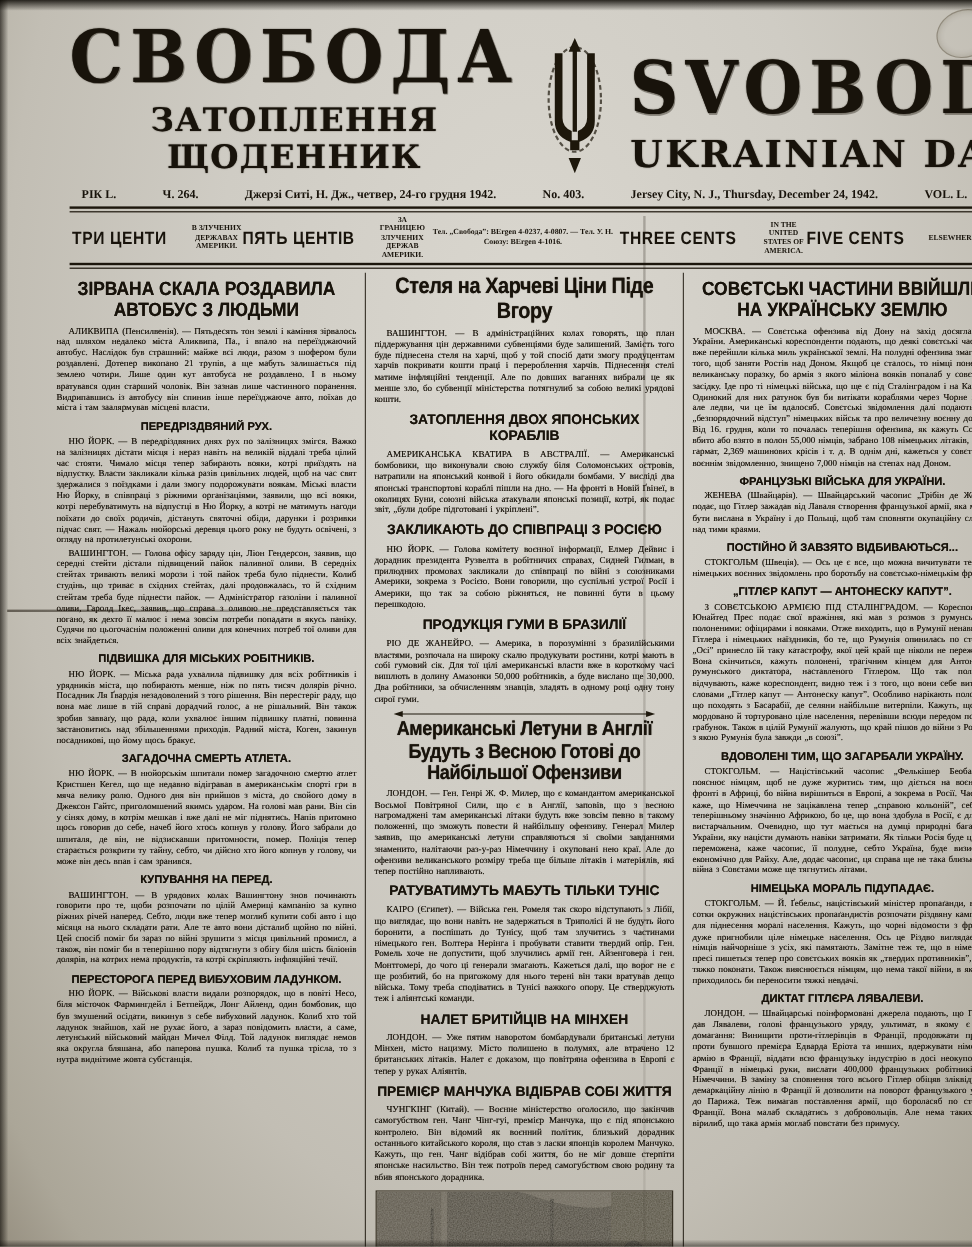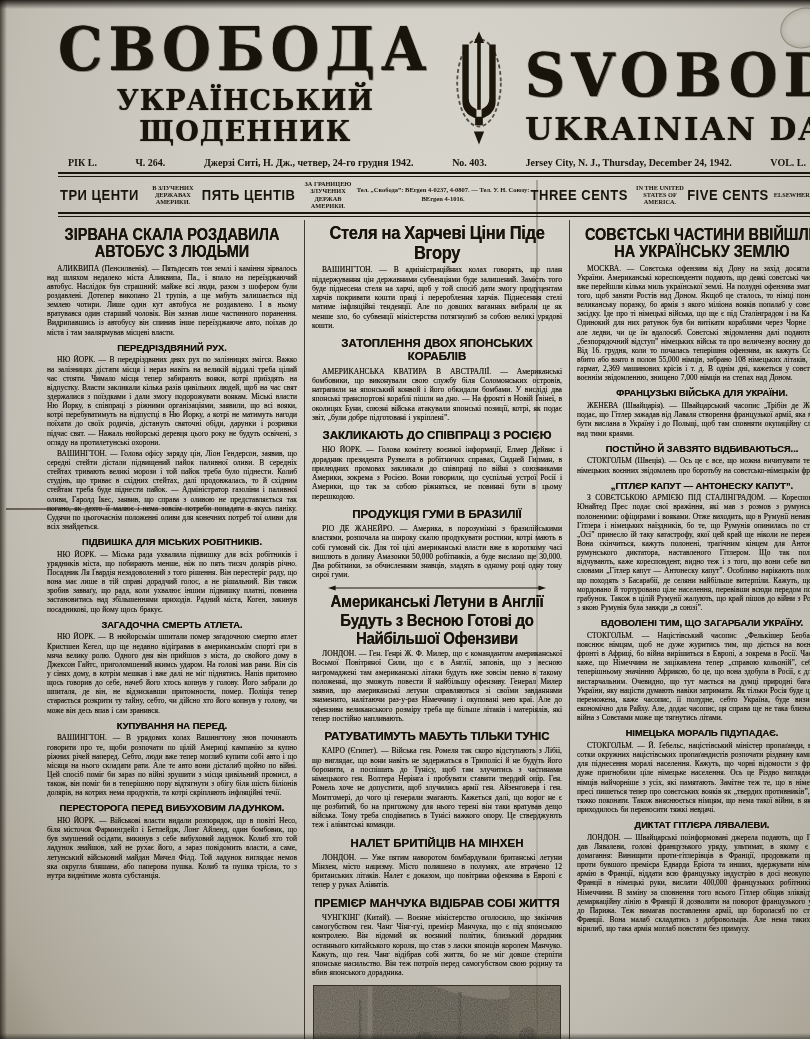--- a/index.html
+++ b/index.html
@@ -41,21 +41,21 @@
   .date-row { display:flex; justify-content:space-between; align-items:flex-start;
     font-weight:bold; font-size:10px; padding:10px 6px 3px; white-space:nowrap; }
   .date-row span { margin:0 4px; }
   .rule-double { border-top:2px solid #1c160c; border-bottom:1px solid #1c160c; height:2px; margin:1px 0; }
   .price-row { display:flex; justify-content:space-between; align-items:center; padding:2px 2px; }
   .price-big { font-family:"Liberation Sans","DejaVu Sans",sans-serif; font-weight:bold;
     font-size:13px; letter-spacing:.5px; white-space:nowrap; transform:scaleY(1.15); }
   .price-note { font-size:6.3px; font-weight:bold; line-height:1.15; text-transform:uppercase;
     max-width:92px; text-align:center; }
   .phones { font-size:6.5px; font-weight:bold; text-align:center; max-width:190px; line-height:1.3; }
-  .price-pair { display:flex; align-items:center; gap:5px; }
+  .price-pair { display:flex; align-items:center; gap:20px; }
 
   
   .cols { display:flex; align-items:stretch; height:852px; margin:3px 8px 0; overflow:hidden; }
   .col { flex:1 1 0; padding:2px 7px 0; overflow:hidden; }
   .col-mid { border-left:1px solid rgba(28,22,12,.8); border-right:1px solid rgba(28,22,12,.8); }
 
   .head-1 { font-family:"Liberation Sans","DejaVu Sans",sans-serif; font-weight:bold;
     font-size:14.5px; line-height:1.12; text-align:center; margin:5px 2px 4px;
     transform:scaleY(1.1); text-shadow:0 0 .5px rgba(20,14,4,.9); }
   .head-2 { font-family:"Liberation Sans","DejaVu Sans",sans-serif; font-weight:bold;
@@ -85,21 +85,21 @@
   <div class="edge-left"></div>
   <div class="edge-bottom"></div>
   <div class="stamp"></div>
   <div class="scratch"></div>
   <div class="crease"></div>
 
   <header class="masthead">
     <div class="mast-grid">
       <div>
         <div class="mast-title">СВОБОДА</div>
-        <div class="mast-sub sub-ua">УКРАЇНСЬКИЙ ЩОДЕННИК</div>
+        <div class="mast-sub sub-ua">ЗАТОПЛЕННЯ ЩОДЕННИК</div>
       </div>
       <div class="emblem">
         <svg width="78" height="118" viewBox="0 0 60 92" aria-hidden="true">
           <g stroke="#1d170b" fill="none" stroke-width="1.4">
             <ellipse cx="30" cy="42" rx="17" ry="34" stroke-dasharray="3 2" opacity=".7"></ellipse>
           </g>
           <g fill="#1d170b">
             <path d="M30 2 l-4 9 h2.6 v52 h2.8 v-52 h2.6 z"></path>
             <path d="M17 12 h5 v42 q0 6 6 8.5 v6 h4 v-6 q6 -2.5 6 -8.5 v-42 h5 v44 q0 10 -10 13.5 v5.5 h-6 v-5.5 q-10 -3.5 -10 -13.5 z"></path>
             <path d="M26 80 h8 l-4 10 z"></path>

